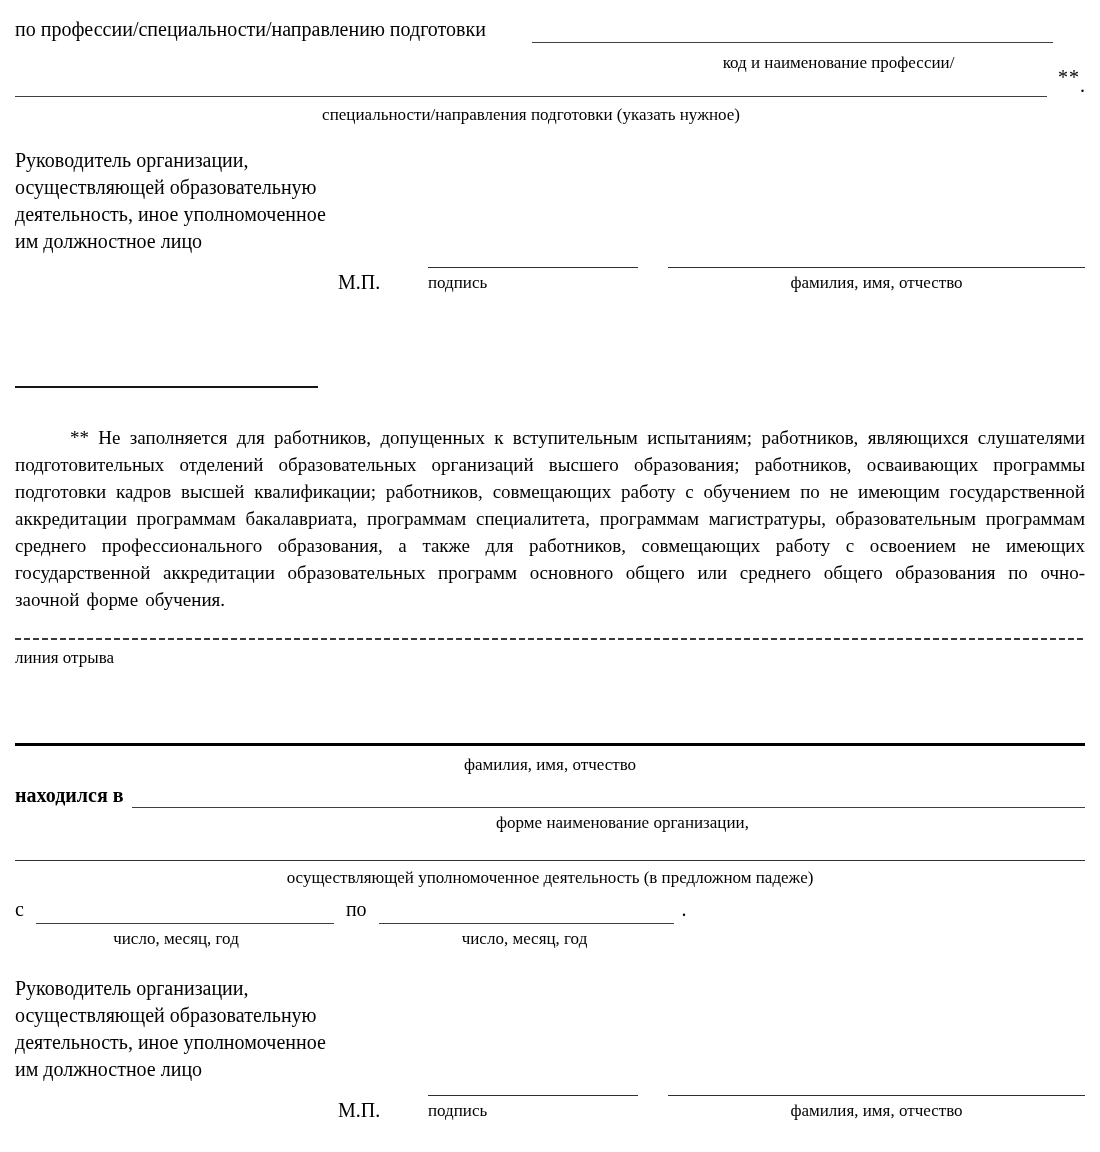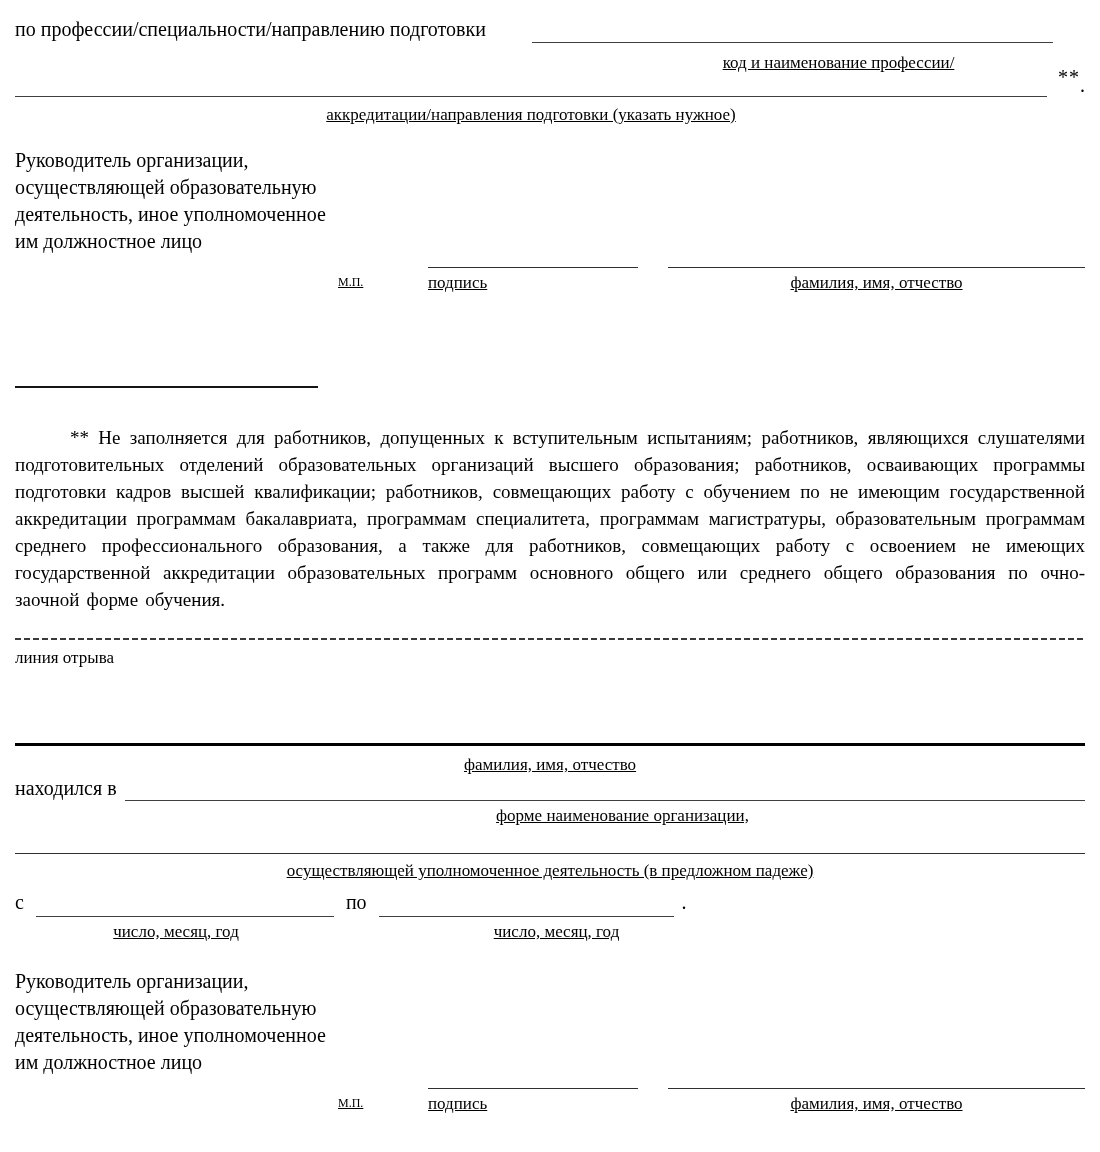--- a/index.html
+++ b/index.html
@@ -11,21 +11,21 @@
   .page {
     box-sizing: border-box;
     width: 1100px; height: 1152px;
     padding: 16px 15px 0 15px;
     overflow: hidden;
     background: #fff;
   }
   .row { display: flex; }
   .baseline-row { display: flex; align-items: stretch; }
   .body-text { font-size: 20px; line-height: 27px; }
-  .caption { font-size: 17px; line-height: 21px; text-decoration: underline; }
+  .caption { font-size: 17px; line-height: 21px; }
   .fill-line { border-bottom: 1px solid #3f3f3f; }
   .flex1 { flex: 1; }
   .center { text-align: center; }
 
   
   .r1 { height: 27px; gap: 36px; }
   .r1 .fill-line { margin-left: 10px; margin-right: 32px; }
   .cap-code { margin-top: 9px; margin-left: 610px; width: 427px; }
   .r2 { height: 24px; margin-top: 0; }
   .r2 .marker { width: 38px; font-size: 20px; text-align: right; line-height: 24px; white-space: nowrap; }
@@ -35,21 +35,21 @@
   
   .leader-head { margin-top: 22px; }
   .leader-head span { display: block; }
   .sig-lines { margin-top: 12px; }
   .sig-lines .sp1 { width: 413px; }
   .sig-lines .l1 { width: 210px; border-bottom: 1px solid #2f2f2f; }
   .sig-lines .sp2 { width: 30px; }
   .sig-lines .l2 { flex: 1; border-bottom: 1px solid #2f2f2f; }
   .sig-caps { margin-top: 4px; }
   .sig-caps .sp1 { width: 323px; }
-  .sig-caps .mp { width: 90px; font-size: 12px; }
+  .sig-caps .mp { width: 90px; font-size: 20px; }
   .sig-caps .c1 { width: 210px; text-align: left; }
   .sig-caps .sp2 { width: 30px; }
   .sig-caps .c2 { flex: 1; text-align: center; }
 
   
   .fn-sep { margin-top: 93px; width: 303px; height: 2px; background: #151515; }
   .footnote {
     font-size: 19px; line-height: 27px;
     text-align: justify; text-indent: 55px;
     word-spacing: 2.5px;
@@ -60,51 +60,51 @@
   
   .tear-line {
     margin-top: 25px; height: 2px;
     background: repeating-linear-gradient(to right, #3a3a3a 0 6px, transparent 6px 9px);
   }
   .tear-label { margin-top: 7px; font-size: 17px; line-height: 22px; }
 
   
   .thick-line { margin-top: 74px; height: 3px; background: #000; }
   .cap-fio { margin-top: 8px; }
-  .located-row { margin-top: 0; height: 26px; }
+  .located-row { margin-top: 7px; height: 26px; font-weight: bold; }
   .located-row .fill-line { margin-left: 8px; }
   .cap-org { margin-top: 4px; margin-left: 145px; width: 925px; }
   .org-line { margin-top: 27px; height: 0; border-bottom: 1px solid #2f2f2f; }
   .cap-org2 { margin-top: 6px; }
   .period-row { margin-top: 10px; height: 26px; font-size: 20px; }
   .period-row .d1 { margin-left: 12px; width: 298px; }
   .period-row .to { margin-left: 12px; }
   .period-row .d2 { margin-left: 12px; width: 295px; }
   .period-row .dot { margin-left: 8px; }
-  .date-caps { margin-top: 4px; gap: 32px; }
+  .date-caps { margin-top: 4px; }
   .date-caps .c1 { margin-left: 12px; width: 298px; }
   .date-caps .c2 { margin-left: 52px; width: 295px; }
   .leader-bottom { margin-top: 26px; }
 </style>
 </head>
 <body>
 
 <div class="page">
 
   <div class="baseline-row r1 body-text">
     <span>по профессии/специальности/направлению подготовки</span>
     <div class="fill-line flex1"></div>
   </div>
   <div class="caption center cap-code">код и наименование профессии/</div>
 
   <div class="baseline-row r2">
     <div class="fill-line flex1"></div>
     <span class="marker"><span class="sup">**</span><span>.</span></span>
   </div>
-  <div class="caption center cap-spec">аккредитации/направления подготовки (указать нужное)</div>
+  <div class="caption center cap-spec">специальности/направления подготовки (указать нужное)</div>
 
   <div>
     <div class="leader-head body-text">
       <span>Руководитель организации,</span>
       <span>осуществляющей образовательную</span>
       <span>деятельность, иное уполномоченное</span>
       <span>им должностное лицо</span>
     </div>
     <div class="row sig-lines">
       <div class="sp1"></div>

